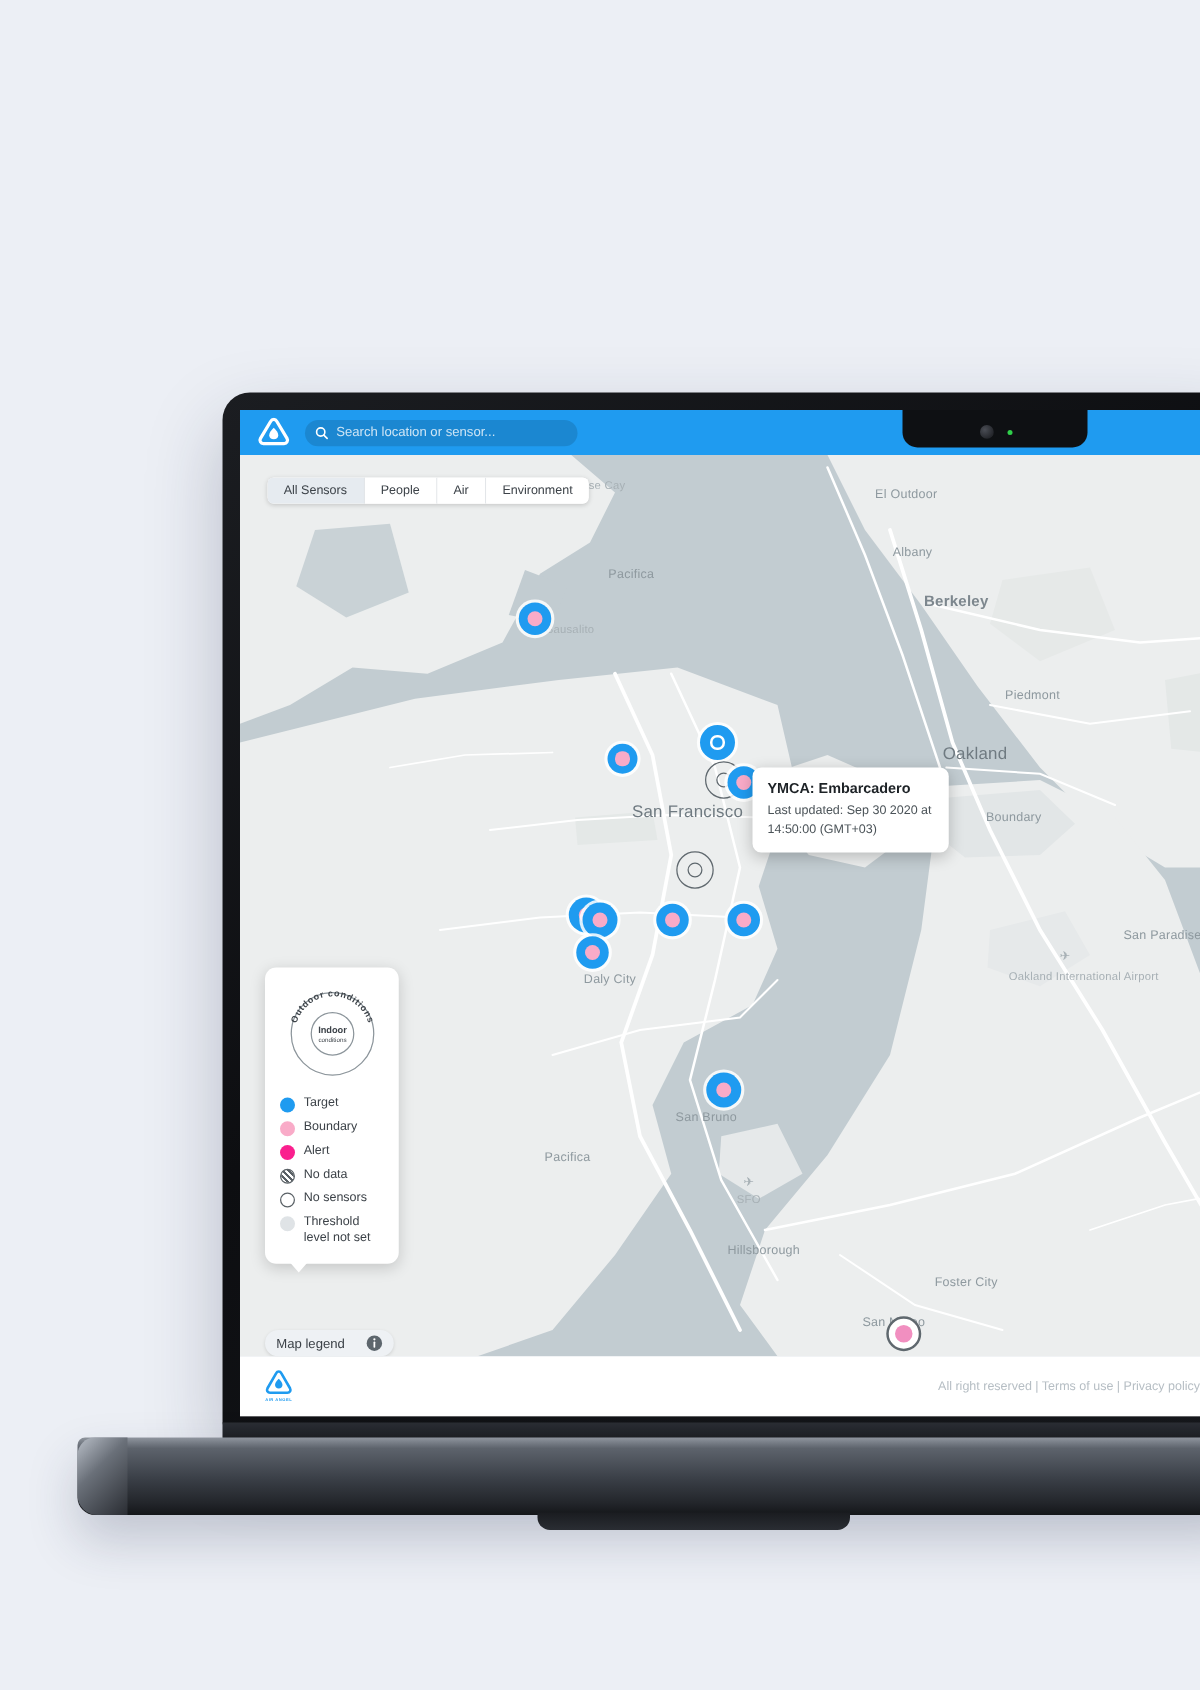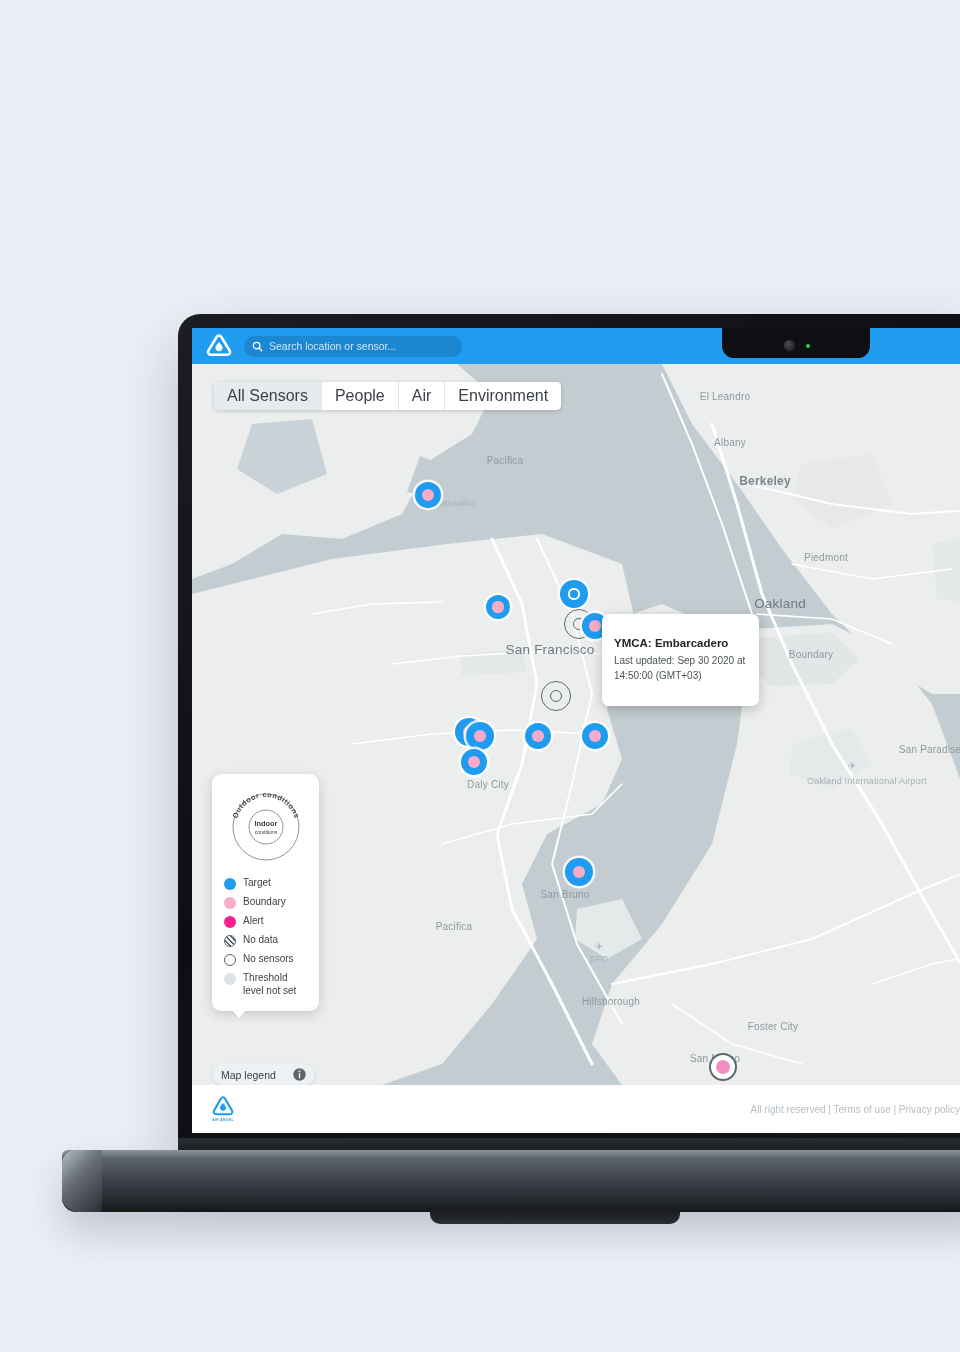--- a/index.html
+++ b/index.html
@@ -109,37 +109,37 @@
   .map-label.faint { color:#a7b0b5; font-size:9px; }
   .map-label.two-line { line-height:1.15; text-align:center; }
 
   #filter-tabs {
     position:absolute; left:22px; top:18px;
     display:flex; background:#fff; border-radius:5px;
     box-shadow:0 1px 4px rgba(0,0,0,.18);
     overflow:hidden; z-index:15;
   }
   .filter-tab {
-    font-size:16px; color:#3c4248;
+    font-size:10px; color:#3c4248;
     padding:5px 13px;
     border-right:1px solid #e3e6e9;
     background:#fff; cursor:pointer; white-space:nowrap;
   }
   .filter-tab:last-child { border-right:none; }
   .filter-tab.active { background:#e6ebf0; }
 
   
   .marker { position:absolute; transform:translate(-50%,-50%); z-index:12; }
   .marker .ring { border-radius:50%; display:flex; align-items:center; justify-content:center; }
 
   
   #sensor-tooltip {
     position:absolute; left:410px; top:250px;
     width:157px; background:#fff;
-    border-radius:7px; padding:23px 12px;
+    border-radius:7px; padding:11px 12px;
     box-shadow:0 3px 12px rgba(0,0,0,.22);
     z-index:20;
   }
   #tooltip-title { font-size:11.5px; font-weight:bold; color:#1d2226; margin-bottom:5px; }
   #tooltip-sub { font-size:10px; color:#4b5358; line-height:1.45; }
 
   
   #map-legend-panel {
     position:absolute; left:20px; top:410px;
     width:107px; background:#fff;
@@ -237,21 +237,21 @@
             <path d="M200,300 L270,292 L340,288 L420,290" stroke-width="1.6"></path>
             <path d="M160,380 L240,370 L320,366 L400,370" stroke-width="1.6"></path>
             <path d="M120,250 L180,240 L250,238" stroke-width="1.4"></path>
             <path d="M480,640 L540,680 L610,700" stroke-width="1.6"></path>
             <path d="M680,620 L740,600 L792,590" stroke-width="1.4"></path>
           </g>
         </svg>
 
         <div id="map-label-layer">
             <div class="map-label faint" style="left: 280px; top: 24px;">Paradise Cay</div>
-            <div class="map-label " style="left: 533px; top: 32px;">El Leandro</div>
+            <div class="map-label " style="left: 533px; top: 32px;">El Outdoor</div>
             <div class="map-label " style="left: 313px; top: 96px;">Pacifica</div>
             <div class="map-label " style="left: 538px; top: 78px;">Albany</div>
             <div class="map-label major" style="left: 573px; top: 117px;">Berkeley</div>
             <div class="map-label " style="left: 634px; top: 193px;">Piedmont</div>
             <div class="map-label faint" style="left: 264px; top: 139px;">Sausalito</div>
             <div class="map-label big" style="left: 588px; top: 239px;">Oakland</div>
             <div class="map-label big" style="left: 358px; top: 285px;">San Francisco</div>
             <div class="map-label " style="left: 619px; top: 290px;">Boundary</div>
             <div class="map-label " style="left: 738px; top: 385px;">San Paradise</div>
             <div class="map-label " style="left: 296px; top: 420px;">Daly City</div>

